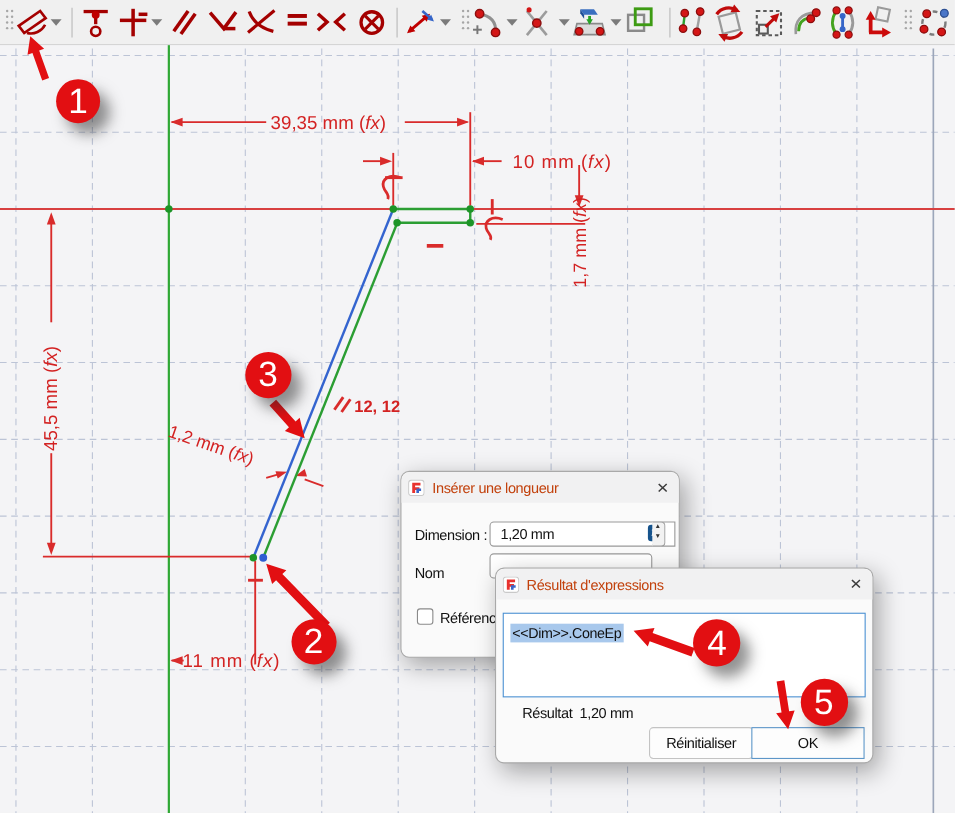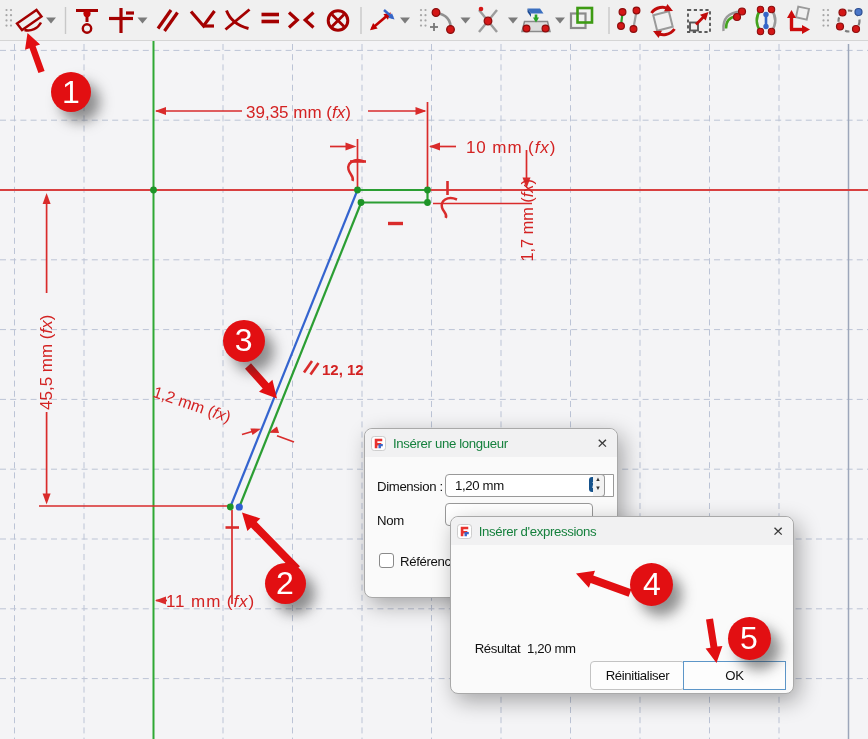--- a/index.html
+++ b/index.html
@@ -8,21 +8,21 @@
 #toolbar{position:absolute;left:0;top:0;width:868px;height:40px;background:#f0f0f0;
   border-bottom:1px solid #d5d5d5;z-index:3;}
 #canvas{position:absolute;left:0;top:0;z-index:1;}
 .callout{position:absolute;border-radius:50%;background:#e20f12;color:#fff;
   display:flex;align-items:center;justify-content:center;font-size:32px;
   box-shadow:9px 10px 13px rgba(40,40,40,.5);z-index:4;}
 .dlg{position:absolute;background:#fafafa;border:1px solid #a9a9a9;border-radius:8px;
   box-shadow:5px 7px 22px rgba(0,0,0,.33);font-size:13.2px;color:#111;letter-spacing:-0.35px;}
 .dtitle{display:flex;align-items:center;height:28px;border-radius:8px 8px 0 0;
   background:#f1f1f2;padding:0 9px 0 6px;}
-.dtitle .ttl{color:#15803d;font-size:13.2px;margin-left:7px;flex:1;}
+.dtitle .ttl{color:#c2410c;font-size:13.2px;margin-left:7px;flex:1;}
 .dtitle .x{color:#3c3c3c;font-size:14px;font-weight:400;transform:scaleY(.95);}
 </style>
 </head>
 <body>
 <div id="stage">
 <svg id="canvas" width="868" height="739">
       <g stroke="#bcc4d6" stroke-width="1" stroke-dasharray="6 4.2">
         <line x1="14.5" y1="44" x2="14.5" y2="739"></line>
         <line x1="84.0" y1="44" x2="84.0" y2="739"></line>
         <line x1="153.5" y1="44" x2="153.5" y2="739"></line>
@@ -292,23 +292,27 @@
   <div style="position:absolute;left:35px;top:125px;">Référence</div>
 </div>
 
 <div class="dlg" style="left:449.7px;top:516.2px;width:342px;height:176px;z-index:6;">
   <div class="dtitle">
         <svg width="15" height="15" viewBox="0 0 16 16">
           <rect x="0.5" y="0.5" width="15" height="15" rx="3" fill="#fff" stroke="#c9c9c9" stroke-width="1"></rect>
           <path d="M 4,13 L 4,3 L 12,3 L 12,5.6 L 6.8,5.6 L 6.8,7.4 L 11,7.4 L 11,10 L 6.8,10 L 6.8,13 Z" fill="#e8322e"></path>
           <path d="M 8,13 L 8,8.6 L 12.6,8.6 L 12.6,11 L 10.6,11 L 10.6,13 Z" fill="#3a65c8"></path>
         </svg>
-        <span class="ttl">Insérer d'expressions</span>
+        <span class="ttl">Résultat d'expressions</span>
         <span class="x">✕</span>
       </div>
+  <div style="position:absolute;left:6px;top:40px;width:328px;height:75px;background:#fff;
+       border:1px solid #4a90d2;">
+    <span style="position:absolute;left:6px;top:9px;background:#a8c8ec;font-size:13px;padding:1px 2px;">&lt;&lt;Dim&gt;&gt;.ConeEp</span>
+  </div>
   <div style="position:absolute;left:24px;top:124px;font-size:13.2px;">Résultat&nbsp; 1,20 mm</div>
   <div style="position:absolute;left:123px;top:144px;width:93.5px;height:27px;background:#fdfdfd;
        border:1px solid #c3c3c3;border-radius:4px;text-align:center;line-height:27px;margin-left:16px;">Réinitialiser</div>
   <div style="position:absolute;left:232px;top:144px;width:101.5px;height:27px;background:#fdfdfd;
        border:1.5px solid #5d96c8;border-radius:0;text-align:center;line-height:27px;">OK</div>
 </div>
 <svg style="position:absolute;left:0;top:0;z-index:8;pointer-events:none;" width="868" height="739">
       <polygon points="44.6,70.9 35.6,46.0 40.1,44.4 27.5,33.0 25.0,49.8 29.5,48.2 38.4,73.1" fill="#e20f12"></polygon>
       <polygon points="631.4,589.2 593.3,575.5 595.0,570.8 576.0,573.5 588.9,587.7 590.6,583.0 628.6,596.8" fill="#e20f12"></polygon>
       <polygon points="706.0,619.5 710.5,647.7 705.6,648.5 716.5,663.0 722.4,645.9 717.4,646.6 713.0,618.5" fill="#e20f12"></polygon>

